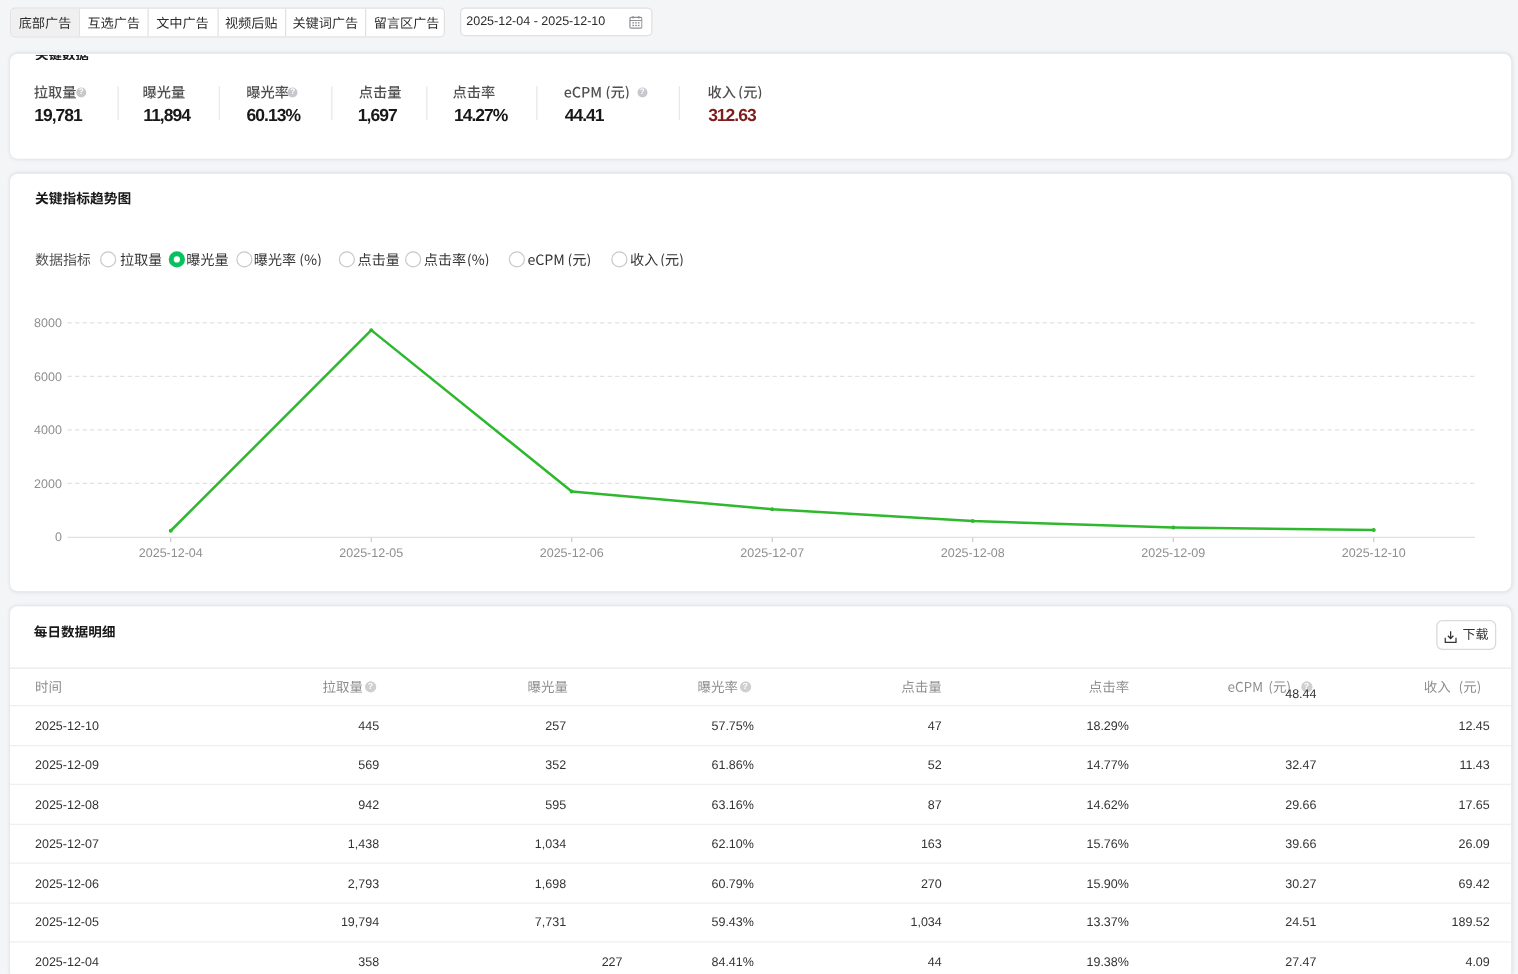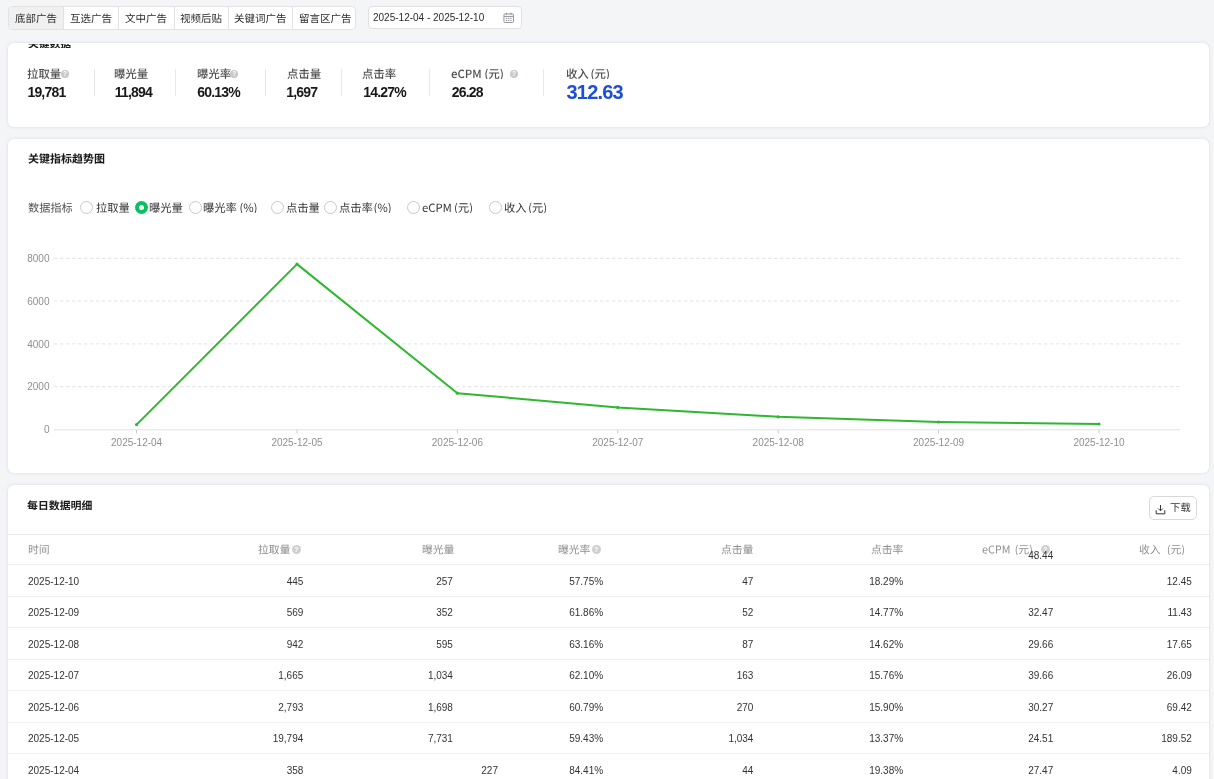--- a/index.html
+++ b/index.html
@@ -196,29 +196,29 @@
 <svg style="position:absolute;left:451.2px;top:68.0px;" width="52.9" height="11.4" viewBox="0 -880 4640 1000" fill="#4f4f4f">
     <use href="#m65" x="0"></use>
     <use href="#m43" x="566"></use>
     <use href="#m50" x="1212"></use>
     <use href="#m4D" x="1860"></use>
     <use href="#m28" x="2928"></use>
     <use href="#m5143" x="3284"></use>
     <use href="#m29" x="4284"></use>
   </svg>
 <div class="qi" style="left:509.6px;top:69.7px;width:8.6px;height:8.6px;font-size:6.5px;line-height:8.6px">?</div>
-<div class="num" style="left:451.8px;top:86.8px;font-size:14px;line-height:11px;font-weight:bold;color:#181818;letter-spacing:-0.8px">26.28</div>
+<div class="num" style="left:451.8px;top:86.8px;font-size:14px;line-height:11px;font-weight:bold;color:#181818;letter-spacing:-0.8px">44.41</div>
 <svg style="position:absolute;left:565.9px;top:68.0px;" width="44.0" height="11.4" viewBox="0 -880 3860 1000" fill="#4f4f4f">
     <use href="#m6536" x="0"></use>
     <use href="#m5165" x="1000"></use>
     <use href="#m28" x="2148"></use>
     <use href="#m5143" x="2504"></use>
     <use href="#m29" x="3504"></use>
   </svg>
-<div class="num" style="left:566.5px;top:86.8px;font-size:20px;line-height:11px;font-weight:bold;color:#1d4ed8;letter-spacing:-0.8px">312.63</div>
+<div class="num" style="left:566.5px;top:86.8px;font-size:14px;line-height:11px;font-weight:bold;color:#7f1d1d;letter-spacing:-0.8px">312.63</div>
 <div class="abs" style="left:93.6px;top:68.5px;width:1px;height:27px;background:#e8e8e8"></div>
 <div class="abs" style="left:175.3px;top:68.5px;width:1px;height:27px;background:#e8e8e8"></div>
 <div class="abs" style="left:264.6px;top:68.5px;width:1px;height:27px;background:#e8e8e8"></div>
 <div class="abs" style="left:341.3px;top:68.5px;width:1px;height:27px;background:#e8e8e8"></div>
 <div class="abs" style="left:429.1px;top:68.5px;width:1px;height:27px;background:#e8e8e8"></div>
 <div class="abs" style="left:543.3px;top:68.5px;width:1px;height:27px;background:#e8e8e8"></div>
 <svg style="position:absolute;left:27.7px;top:152.9px;" width="77.0" height="11.0" viewBox="0 -880 7000 1000" fill="#1a1a1a">
     <use href="#b5173" x="0"></use>
     <use href="#b952E" x="1000"></use>
     <use href="#b6307" x="2000"></use>
@@ -414,21 +414,21 @@
 <div class="num" style="right:22.2px;top:608.1px">11.43</div>
 <div class="num" style="left:28px;top:639.7px">2025-12-08</div>
 <div class="num" style="right:910.7px;top:639.7px">942</div>
 <div class="num" style="right:761.1px;top:639.7px">595</div>
 <div class="num" style="right:610.9px;top:639.7px">63.16%</div>
 <div class="num" style="right:460.6px;top:639.7px">87</div>
 <div class="num" style="right:310.9px;top:639.7px">14.62%</div>
 <div class="num" style="right:160.8px;top:639.7px">29.66</div>
 <div class="num" style="right:22.2px;top:639.7px">17.65</div>
 <div class="num" style="left:28px;top:671.2px">2025-12-07</div>
-<div class="num" style="right:910.7px;top:671.2px">1,665</div>
+<div class="num" style="right:910.7px;top:671.2px">1,438</div>
 <div class="num" style="right:761.1px;top:671.2px">1,034</div>
 <div class="num" style="right:610.9px;top:671.2px">62.10%</div>
 <div class="num" style="right:460.6px;top:671.2px">163</div>
 <div class="num" style="right:310.9px;top:671.2px">15.76%</div>
 <div class="num" style="right:160.8px;top:671.2px">39.66</div>
 <div class="num" style="right:22.2px;top:671.2px">26.09</div>
 <div class="num" style="left:28px;top:702.8px">2025-12-06</div>
 <div class="num" style="right:910.7px;top:702.8px">2,793</div>
 <div class="num" style="right:761.1px;top:702.8px">1,698</div>
 <div class="num" style="right:610.9px;top:702.8px">60.79%</div>

